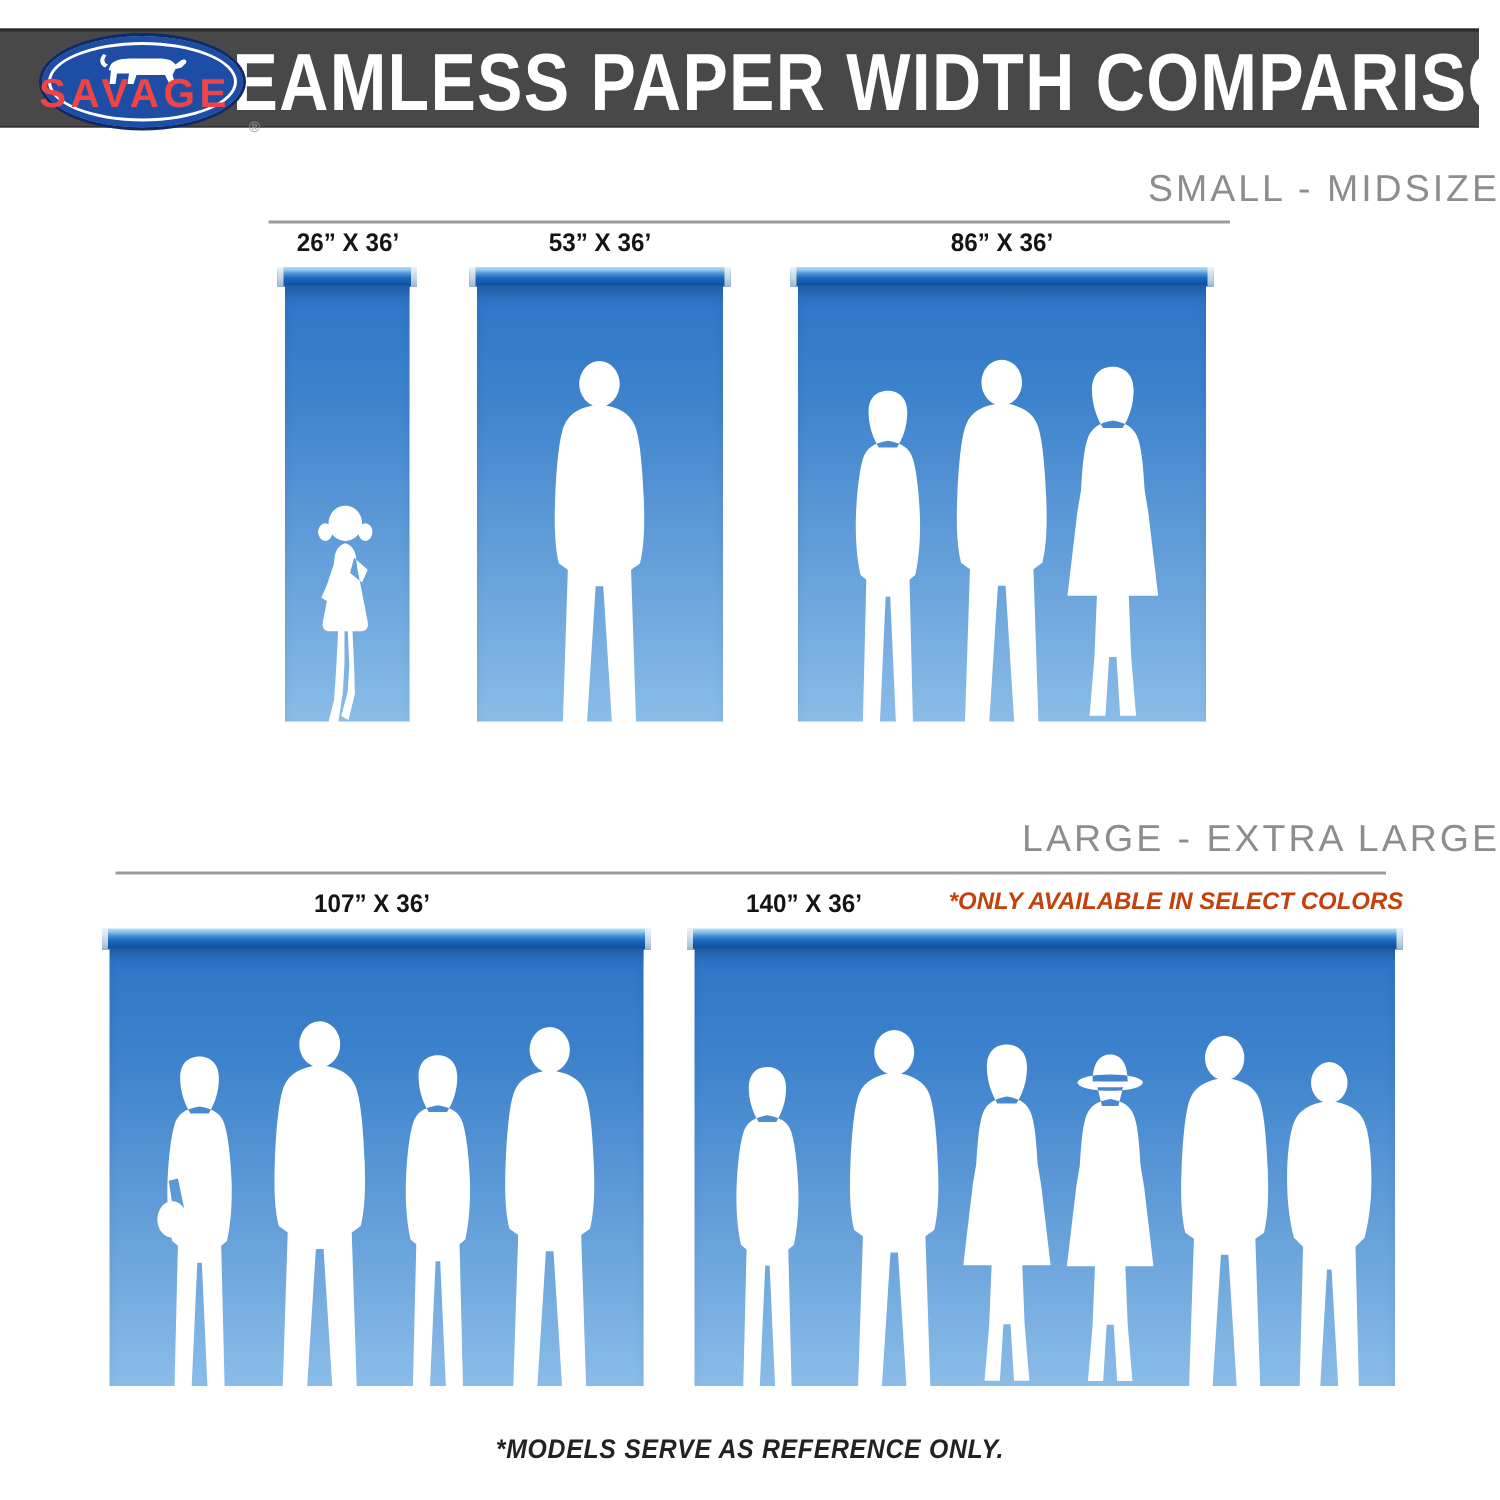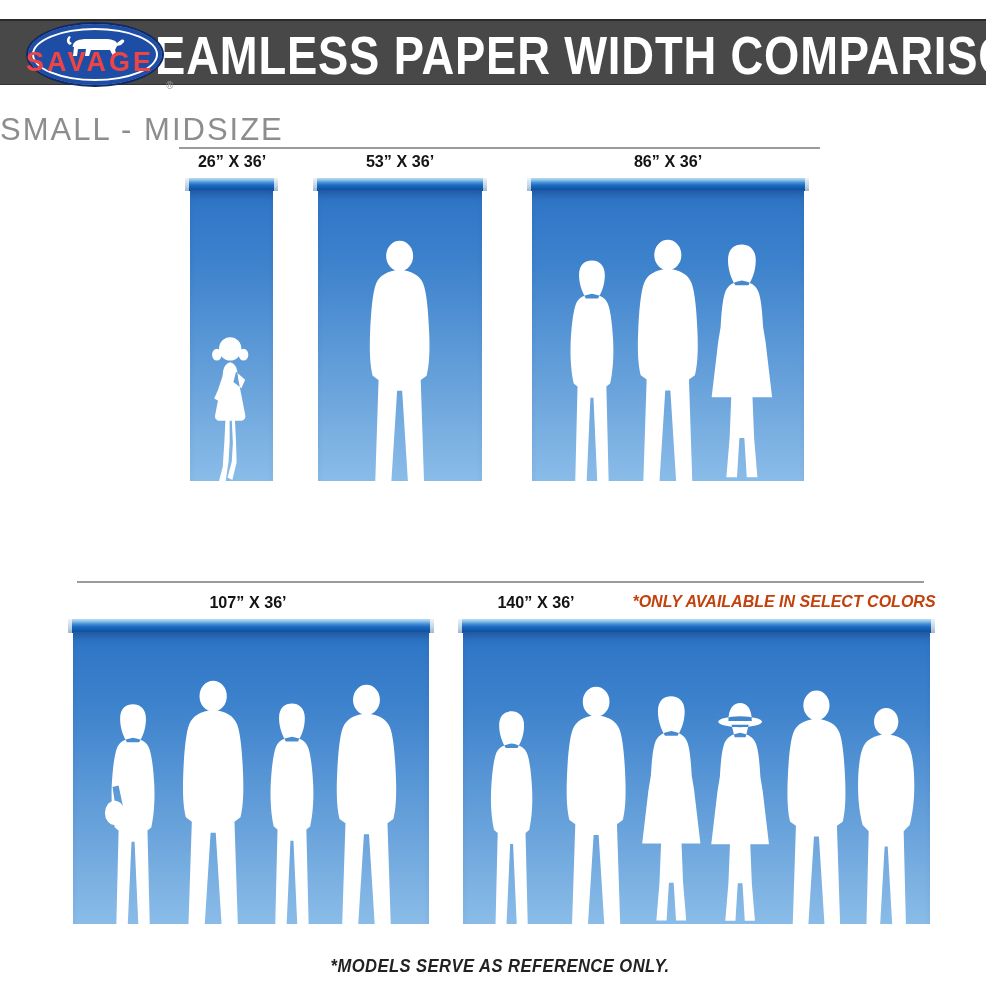--- a/index.html
+++ b/index.html
@@ -15,22 +15,22 @@
   .logo{position:absolute;left:26px;top:22px;width:138px;height:65px;}
   .logo-ellipse{position:absolute;inset:0;border-radius:50%;background:#1e4da5;
                 border:2px solid #0f2a66;box-sizing:border-box;
                 box-shadow:inset 0 0 0 4px #1e4da5, inset 0 0 0 6px #ffffff;}
   .panther{position:absolute;left:31px;top:9px;width:76px;height:26px;fill:#fff;}
   .logo-text{position:absolute;left:0;right:0;bottom:9px;text-align:left;color:#ef4444;
              font-weight:bold;font-size:27px;letter-spacing:3px;}
   .reg{position:absolute;left:140px;top:58px;font-size:10px;color:#9a9a9a;}
 
   
-  .sec-title{position:absolute;left:0;width:1000px;text-align:left;margin:0;
-             color:#8d8d8d;font-size:31px;font-weight:400;letter-spacing:2px;white-space:nowrap;}
+  .sec-title{position:absolute;left:0;width:1000px;text-align:right;margin:0;
+             color:#8d8d8d;font-size:25px;font-weight:400;letter-spacing:2px;white-space:nowrap;}
   .divider{position:absolute;height:2px;background:#9b9b9b;}
   .note{position:absolute;transform:translateX(-50%);font-style:italic;font-weight:bold;
         font-size:16px;color:#c2410c;white-space:nowrap;}
   .size-label{position:absolute;transform:translateX(-50%) scaleX(.95);font-weight:bold;
               font-size:17px;color:#141414;white-space:nowrap;}
   .roll-bar{position:absolute;background:linear-gradient(180deg,#b9dcf2 0%,#8fc6ec 15%,
             #4a90d6 35%,#1c6cc2 55%,#1258aa 80%,#0d4c98 100%);}
   .roll-bar::before,.roll-bar::after{content:"";position:absolute;top:0;bottom:0;width:4px;
             background:linear-gradient(180deg,#eef3f8 0%,#c2d4e4 60%,#9fb8cc 100%);}
   .roll-bar::before{left:0;}
@@ -63,20 +63,21 @@
                L58,14 L54,15 L52,19 L54,25 L50,25 L47,19 L28,19 L26,25 L22,25 L23,18
                L15,18 L14,25 L10,25 L11,16 C9,16 9.5,15 10,14 Z"></path>
     </svg>
     <div class="logo-text">SAVAGE</div>
     <span class="reg">®</span>
   </div>
 
   <h2 class="sec-title" style="top:112px;">SMALL - MIDSIZE</h2>
   <div class="divider" style="left:179px;top:147px;width:641px;"></div>
 
+  <h2 class="sec-title" style="top:545px;">LARGE - EXTRA LARGE</h2>
   <div class="divider" style="left:77px;top:581px;width:847px;"></div>
 
   <div class="note" style="left:784px;top:593px;">*ONLY AVAILABLE IN SELECT COLORS</div>
 
   <div id="panels-host">
       <div class="size-label" style="left: 231.5px; top: 152px;">26” X 36’</div>
       <div class="roll-bar" style="left: 185px; top: 178px; width: 93px; height: 13px;"></div>
       <div class="panel-body" style="left: 190px; top: 190px; width: 83px; height: 291px;">
         <svg viewBox="0 0 100 300" width="70.4" height="160" style="left: 4.64px;">
           <path d="M29,41 a21,22 0 1 0 42,0 a21,22 0 1 0 -42,0 Z M16,52 a9,11 0 1 0 18,0 a9,11 0 1 0 -18,0 Z M66,52 a9,11 0 1 0 18,0 a9,11 0 1 0 -18,0 Z M50,66 C43,68 39,73 37,81 L35,97 L22,164 C20,172 25,176 31,176 L69,176 C75,176 80,172 78,164 L65,97 L63,81 C61,73 57,68 50,66 Z M61,84 L78,99 L71,115 L56,103 Z M39,82 L27,118 L20,134 L27,138 L38,120 L45,96 Z M41,176 L39,216 L36,262 L29,289 L41,292 L47,252 L49,216 L49,176 Z M53,176 L55,218 L53,252 L45,282 L54,287 L62,254 L61,218 L59,176 Z" fill="#ffffff"></path>

